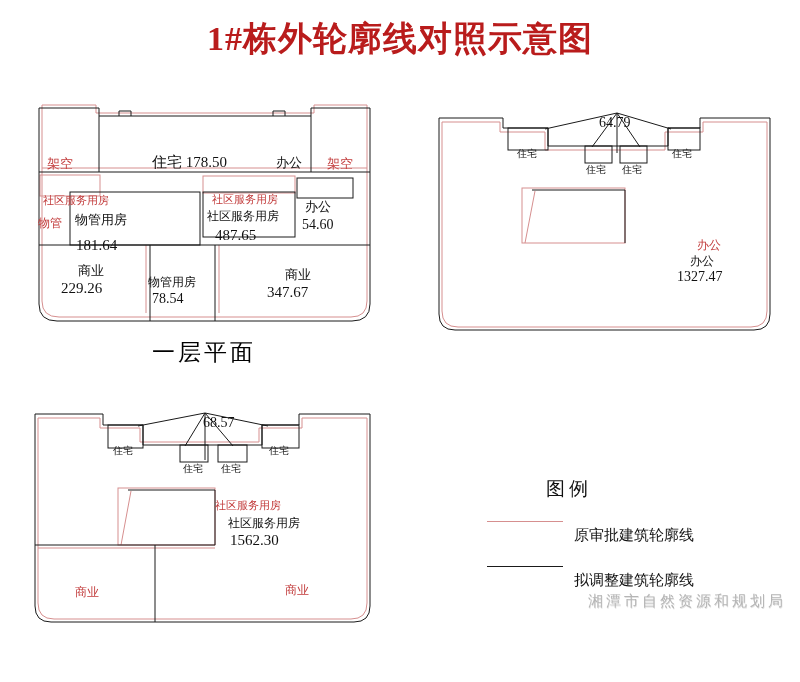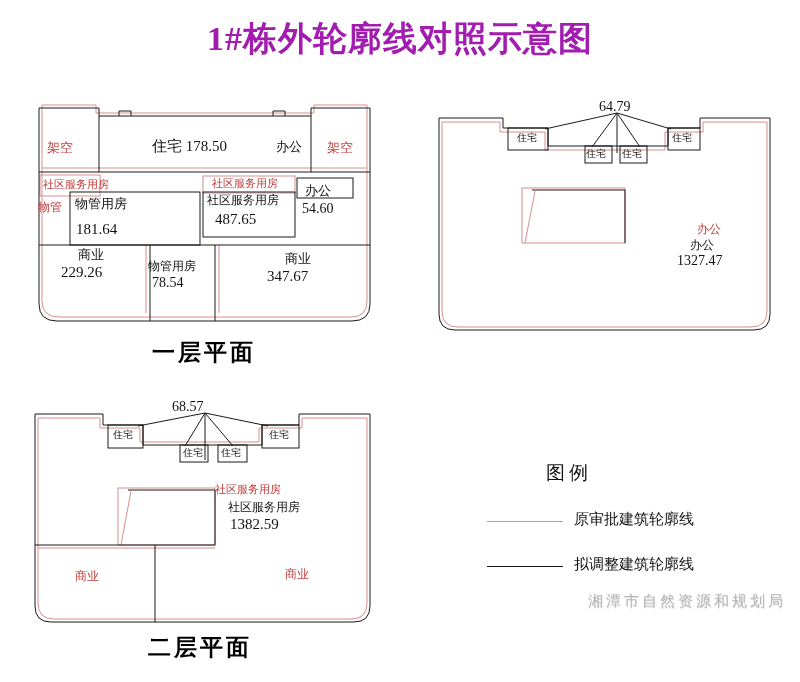--- a/index.html
+++ b/index.html
@@ -1,27 +1,27 @@
 <!DOCTYPE html>
 <html><head>
 <meta charset="utf-8">
 <style>
   html,body{margin:0;padding:0;background:#ffffff;}
   .canvas{position:relative;width:800px;height:682px;background:#fff;overflow:hidden;
           font-family:"Liberation Serif",serif;}
   .title{position:absolute;left:0;right:0;top:16px;margin:0;text-align:center;
-         font-size:34px;font-weight:600;color:#a21caf;letter-spacing:1px;}
+         font-size:34px;font-weight:600;color:#b91c1c;letter-spacing:1px;}
   svg.plan{position:absolute;overflow:visible;}
   .g-pink, .g-pink *{stroke:#d68f8f;fill:none;stroke-width:1;}
   .g-black,.g-black *{stroke:#1a1a1a;fill:none;stroke-width:1;}
-  .lbl{position:absolute;white-space:nowrap;line-height:1;color:#111;}
+  .lbl{position:absolute;white-space:nowrap;line-height:1;color:#111;margin-top:16px;}
   .red{color:#c23b3b;}
   .s10{font-size:10px}.s11{font-size:11px}.s12{font-size:12px}.s13{font-size:13px}
   .s14{font-size:14px}.s15{font-size:15px}.s16{font-size:19px}
-  .caption{position:absolute;font-size:23px;color:#000;letter-spacing:3px;white-space:nowrap;font-weight:bold;}
+  .caption{position:absolute;font-size:23px;color:#000;letter-spacing:3px;white-space:nowrap;}
   .legend-line{position:absolute;width:76px;height:0;border-top:1.5px solid #000;}
   .wm{position:absolute;color:#b5b5b5;white-space:nowrap;text-shadow:0.5px 0.5px 0 #e3e3e3;}
   .wm.url{font-style:italic;}
 </style>
 </head>
 <body>
 
 <div class="canvas">
 
   <h1 class="title">1#栋外轮廓线对照示意图</h1>
@@ -111,31 +111,30 @@
 
   <span class="lbl s14" style="left:599px;top:100px">64.79</span>
   <span class="lbl s10" style="left:517px;top:133px">住宅</span>
   <span class="lbl s10" style="left:586px;top:149px">住宅</span>
   <span class="lbl s10" style="left:622px;top:149px">住宅</span>
   <span class="lbl s10" style="left:672px;top:133px">住宅</span>
   <span class="lbl red s12" style="left:697px;top:223px">办公</span>
   <span class="lbl s12" style="left:690px;top:239px">办公</span>
   <span class="lbl s14" style="left:677px;top:254px">1327.47</span>
 
-  <span class="lbl s14" style="left:172px;top:400px">68.57</span>
+  <span class="lbl s14" style="left:203px;top:400px">68.57</span>
   <span class="lbl s10" style="left:113px;top:430px">住宅</span>
   <span class="lbl s10" style="left:183px;top:448px">住宅</span>
   <span class="lbl s10" style="left:221px;top:448px">住宅</span>
   <span class="lbl s10" style="left:269px;top:430px">住宅</span>
   <span class="lbl red s11" style="left:215px;top:484px">社区服务用房</span>
   <span class="lbl s12" style="left:228px;top:501px">社区服务用房</span>
-  <span class="lbl s15" style="left:230px;top:517px">1382.59</span>
+  <span class="lbl s15" style="left:230px;top:517px">1562.30</span>
   <span class="lbl red s12" style="left:75px;top:570px">商业</span>
   <span class="lbl red s12" style="left:285px;top:568px">商业</span>
-  <span class="caption" style="left:148px;top:632px">二层平面</span>
 
   <span class="lbl s16" style="left:546px;top:463px;letter-spacing:4px">图例</span>
   <div class="legend-line" style="left:487px;top:521px;border-top-color:#d68f8f"></div>
   <span class="lbl s15" style="left:574px;top:512px">原审批建筑轮廓线</span>
   <div class="legend-line" style="left:487px;top:566px;border-top-color:#1a1a1a"></div>
   <span class="lbl s15" style="left:574px;top:557px">拟调整建筑轮廓线</span>
 
   <span class="wm s15" style="left:588px;top:592px;letter-spacing:3px">湘潭市自然资源和规划局</span>
 
 </div>

